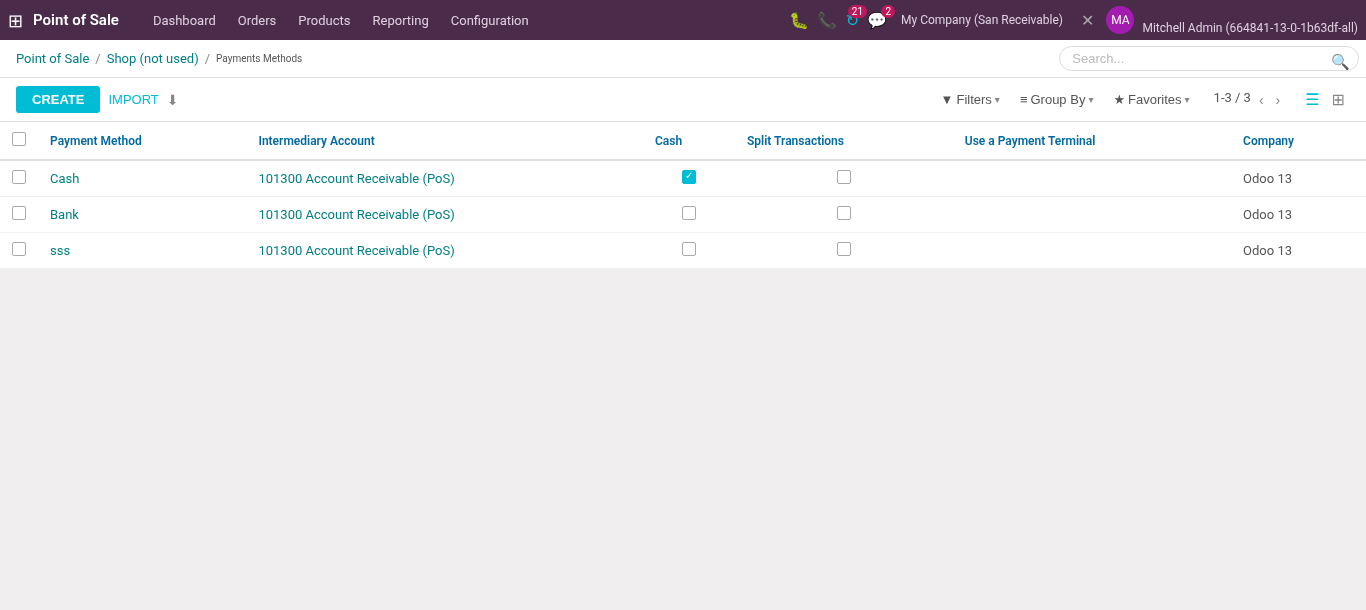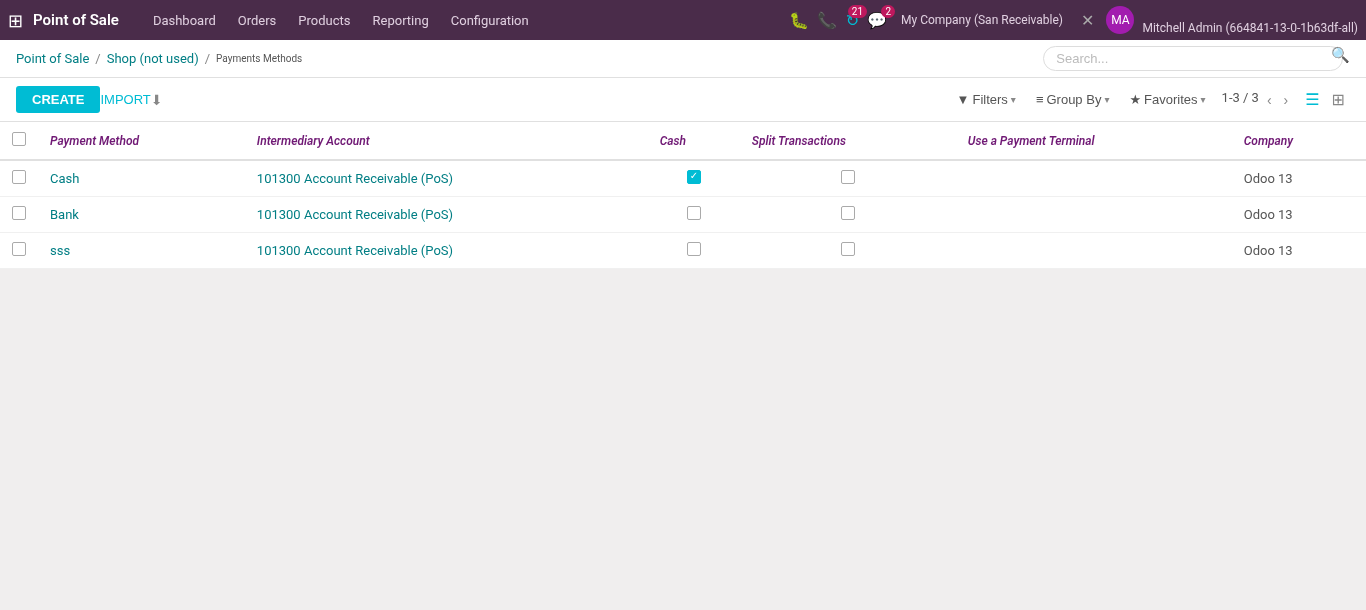--- a/index.html
+++ b/index.html
@@ -33,52 +33,53 @@
       border-bottom: 1px solid #e0e0e0;
       display: flex;
       align-items: center;
       padding: 0 16px;
       height: 38px;
       gap: 4px;
     }
     .breadcrumb-item { color: #017e84; font-size: 13px; cursor: pointer; }
     .breadcrumb-sep { color: #888; font-size: 13px; margin: 0 2px; }
     .breadcrumb-current { color: #555; font-size: 10px; }
-    .search-area { margin-left: auto; display: flex; align-items: flex-start; gap: 16px; }
+    .search-area { margin-left: auto; display: flex; align-items: flex-end; }
     .search-box { border: 1px solid #ddd; border-radius: 20px; padding: 4px 32px 4px 12px; font-size: 13px; width: 300px; outline: none; color: #555; }
     .search-box::placeholder { color: #bbb; }
     .search-icon-btn { margin-left: -28px; color: #888; cursor: pointer; font-size: 15px; }
 
     
     .actions-row {
       background: #fff;
       border-bottom: 1px solid #e0e0e0;
       display: flex;
       align-items: center;
       padding: 6px 16px;
+      gap: 8px;
       height: 44px;
     }
     .btn-create { background: #00bcd4; color: #fff; border: none; border-radius: 3px; padding: 6px 16px; font-size: 13px; font-weight: 600; cursor: pointer; }
     .btn-import { background: none; border: none; color: #00bcd4; font-size: 13px; cursor: pointer; font-weight: 500; }
     .btn-download { background: none; border: none; color: #888; font-size: 14px; cursor: pointer; }
     .spacer { flex: 1; }
     .filter-controls { display: flex; align-items: center; gap: 4px; }
     .filter-btn { background: none; border: none; color: #555; font-size: 13px; cursor: pointer; display: flex; align-items: center; gap: 3px; padding: 4px 8px; border-radius: 3px; }
     .filter-btn .arrow { font-size: 10px; color: #888; }
     .pagination { display: flex; gap: 4px; color: #555; font-size: 13px; margin-left: 8px; }
     .pag-btn { background: none; border: none; color: #888; cursor: pointer; font-size: 14px; padding: 2px 4px; }
     .view-toggle { display: flex; align-items: center; gap: 2px; margin-left: 8px; }
     .view-btn { background: none; border: none; color: #888; cursor: pointer; font-size: 16px; padding: 2px 5px; border-radius: 3px; }
     .view-btn.active { color: #00bcd4; }
 
     
     .table-container { background: #fff; }
     table { width: 100%; border-collapse: collapse; }
     thead tr { border-bottom: 2px solid #e0e0e0; }
-    thead th { padding: 10px 12px; text-align: left; font-size: 12px; font-weight: 600; color: #701a75; white-space: nowrap; font-style: italic; }
+    thead th { padding: 10px 12px; text-align: left; font-size: 12px; font-weight: 600; color: #0369a1; white-space: nowrap; }
     thead th.col-check { width: 36px; }
     tbody tr { border-bottom: 1px solid #f0f0f0; }
     tbody td { padding: 9px 12px; font-size: 13px; color: #333; vertical-align: middle; }
     td.col-link a { color: #017e84; text-decoration: none; }
     td.intermediary a { color: #017e84; text-decoration: none; }
     .checkbox-cell { text-align: center; }
     .cb { width: 14px; height: 14px; border: 1px solid #aaa; border-radius: 2px; background: #fff; cursor: pointer; display: inline-block; }
     .cb.checked { background: #00bcd4; border-color: #00bcd4; position: relative; }
     .cb.checked::after { content: '✓'; color: #fff; font-size: 10px; position: absolute; top: -1px; left: 2px; }
     td.company { color: #555; }

